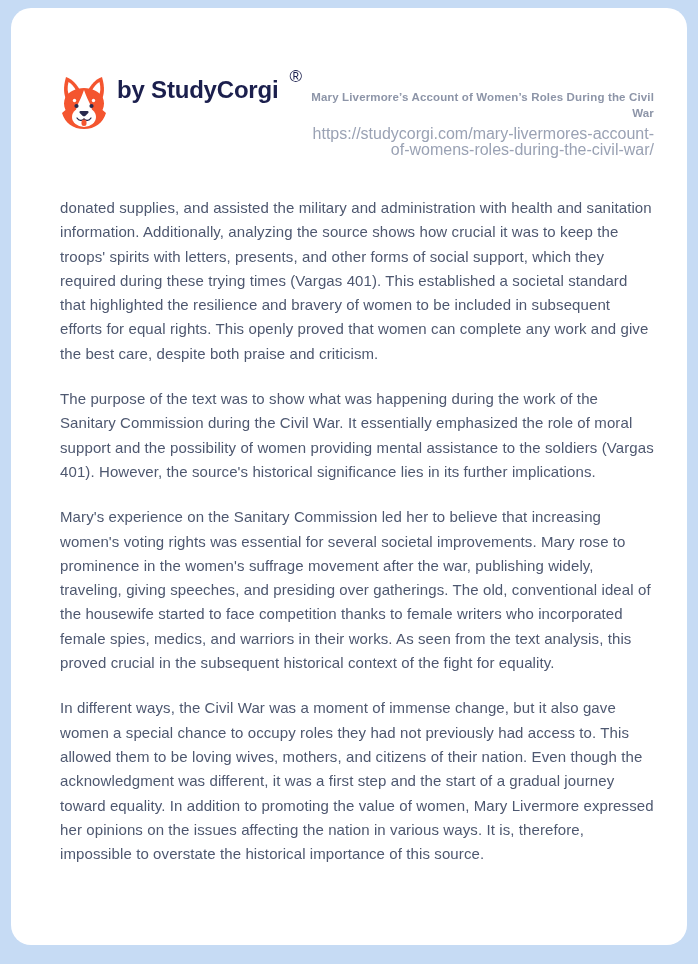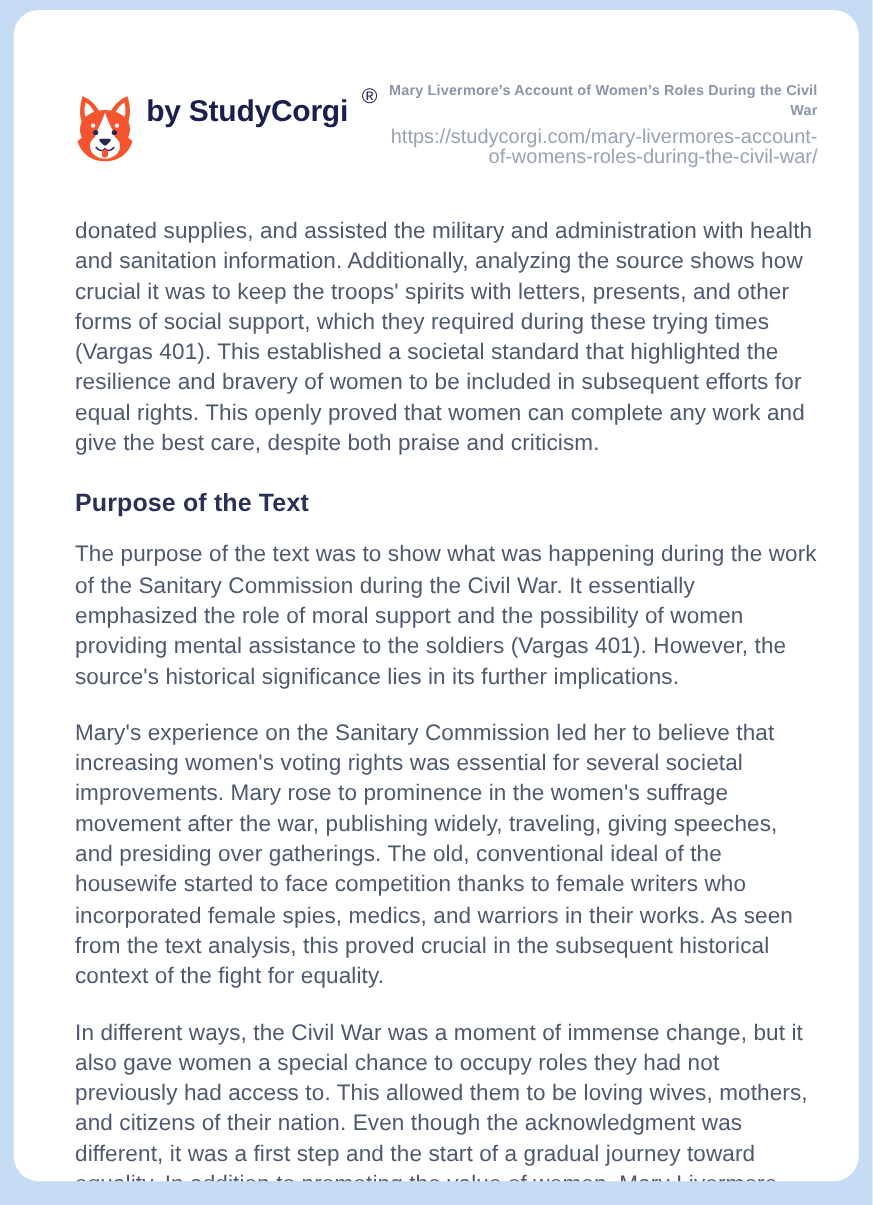--- a/index.html
+++ b/index.html
@@ -52,20 +52,21 @@
     font-weight:400;
     color:var(--brand-navy);
     position:relative;
     top:-9px;
     margin-left:2px;
   }
   .doc-meta{
     width:372px;
     text-align:right;
     padding-top:2px;
+    margin-top:24px;
   }
   .doc-title{
     font-size:11.5px;
     font-weight:700;
     line-height:15.5px;
     color:var(--title-gray);
     letter-spacing:0.15px;
   }
   .doc-url{
     display:block;
@@ -75,21 +76,21 @@
     line-height:15.5px;
     color:var(--url-gray);
     text-decoration:none;
     overflow-wrap:break-word;
   }
   .content{
     margin-top:39px;
   }
   .content p{
     margin:0 0 21px 0;
-    font-size:18px;
+    font-size:15px;
     line-height:24.3px;
     letter-spacing:0.1px;
     color:var(--body-text);
     text-align:left;
   }
   .content h2{
     margin:25px 0 16px 0;
     font-size:20px;
     line-height:24px;
     font-weight:800;
@@ -143,20 +144,19 @@
 
       <div class="doc-meta">
         <div class="doc-title">Mary Livermore’s Account of Women’s Roles During the Civil War</div>
         <a class="doc-url" href="#">https://studycorgi.com/mary-livermores-account-of-womens-roles-during-the-civil-war/</a>
       </div>
 
     </header>
 
     <main class="content">
       <p>donated supplies, and assisted the military and administration with health and sanitation information. Additionally, analyzing the source shows how crucial it was to keep the troops' spirits with letters, presents, and other forms of social support, which they required during these trying times (Vargas 401). This established a societal standard that highlighted the resilience and bravery of women to be included in subsequent efforts for equal rights. This openly proved that women can complete any work and give the best care, despite both praise and criticism.</p>
-      <h2>Purpose of the Text</h2>
       <p>The purpose of the text was to show what was happening during the work of the Sanitary Commission during the Civil War. It essentially emphasized the role of moral support and the possibility of women providing mental assistance to the soldiers (Vargas 401). However, the source's historical significance lies in its further implications.</p>
       <p>Mary's experience on the Sanitary Commission led her to believe that increasing women's voting rights was essential for several societal improvements. Mary rose to prominence in the women's suffrage movement after the war, publishing widely, traveling, giving speeches, and presiding over gatherings. The old, conventional ideal of the housewife started to face competition thanks to female writers who incorporated female spies, medics, and warriors in their works. As seen from the text analysis, this proved crucial in the subsequent historical context of the fight for equality.</p>
       <p>In different ways, the Civil War was a moment of immense change, but it also gave women a special chance to occupy roles they had not previously had access to. This allowed them to be loving wives, mothers, and citizens of their nation. Even though the acknowledgment was different, it was a first step and the start of a gradual journey toward equality. In addition to promoting the value of women, Mary Livermore expressed her opinions on the issues affecting the nation in various ways. It is, therefore, impossible to overstate the historical importance of this source.</p>
     </main>
 
   </div>
 </div>
 
 </body></html>

